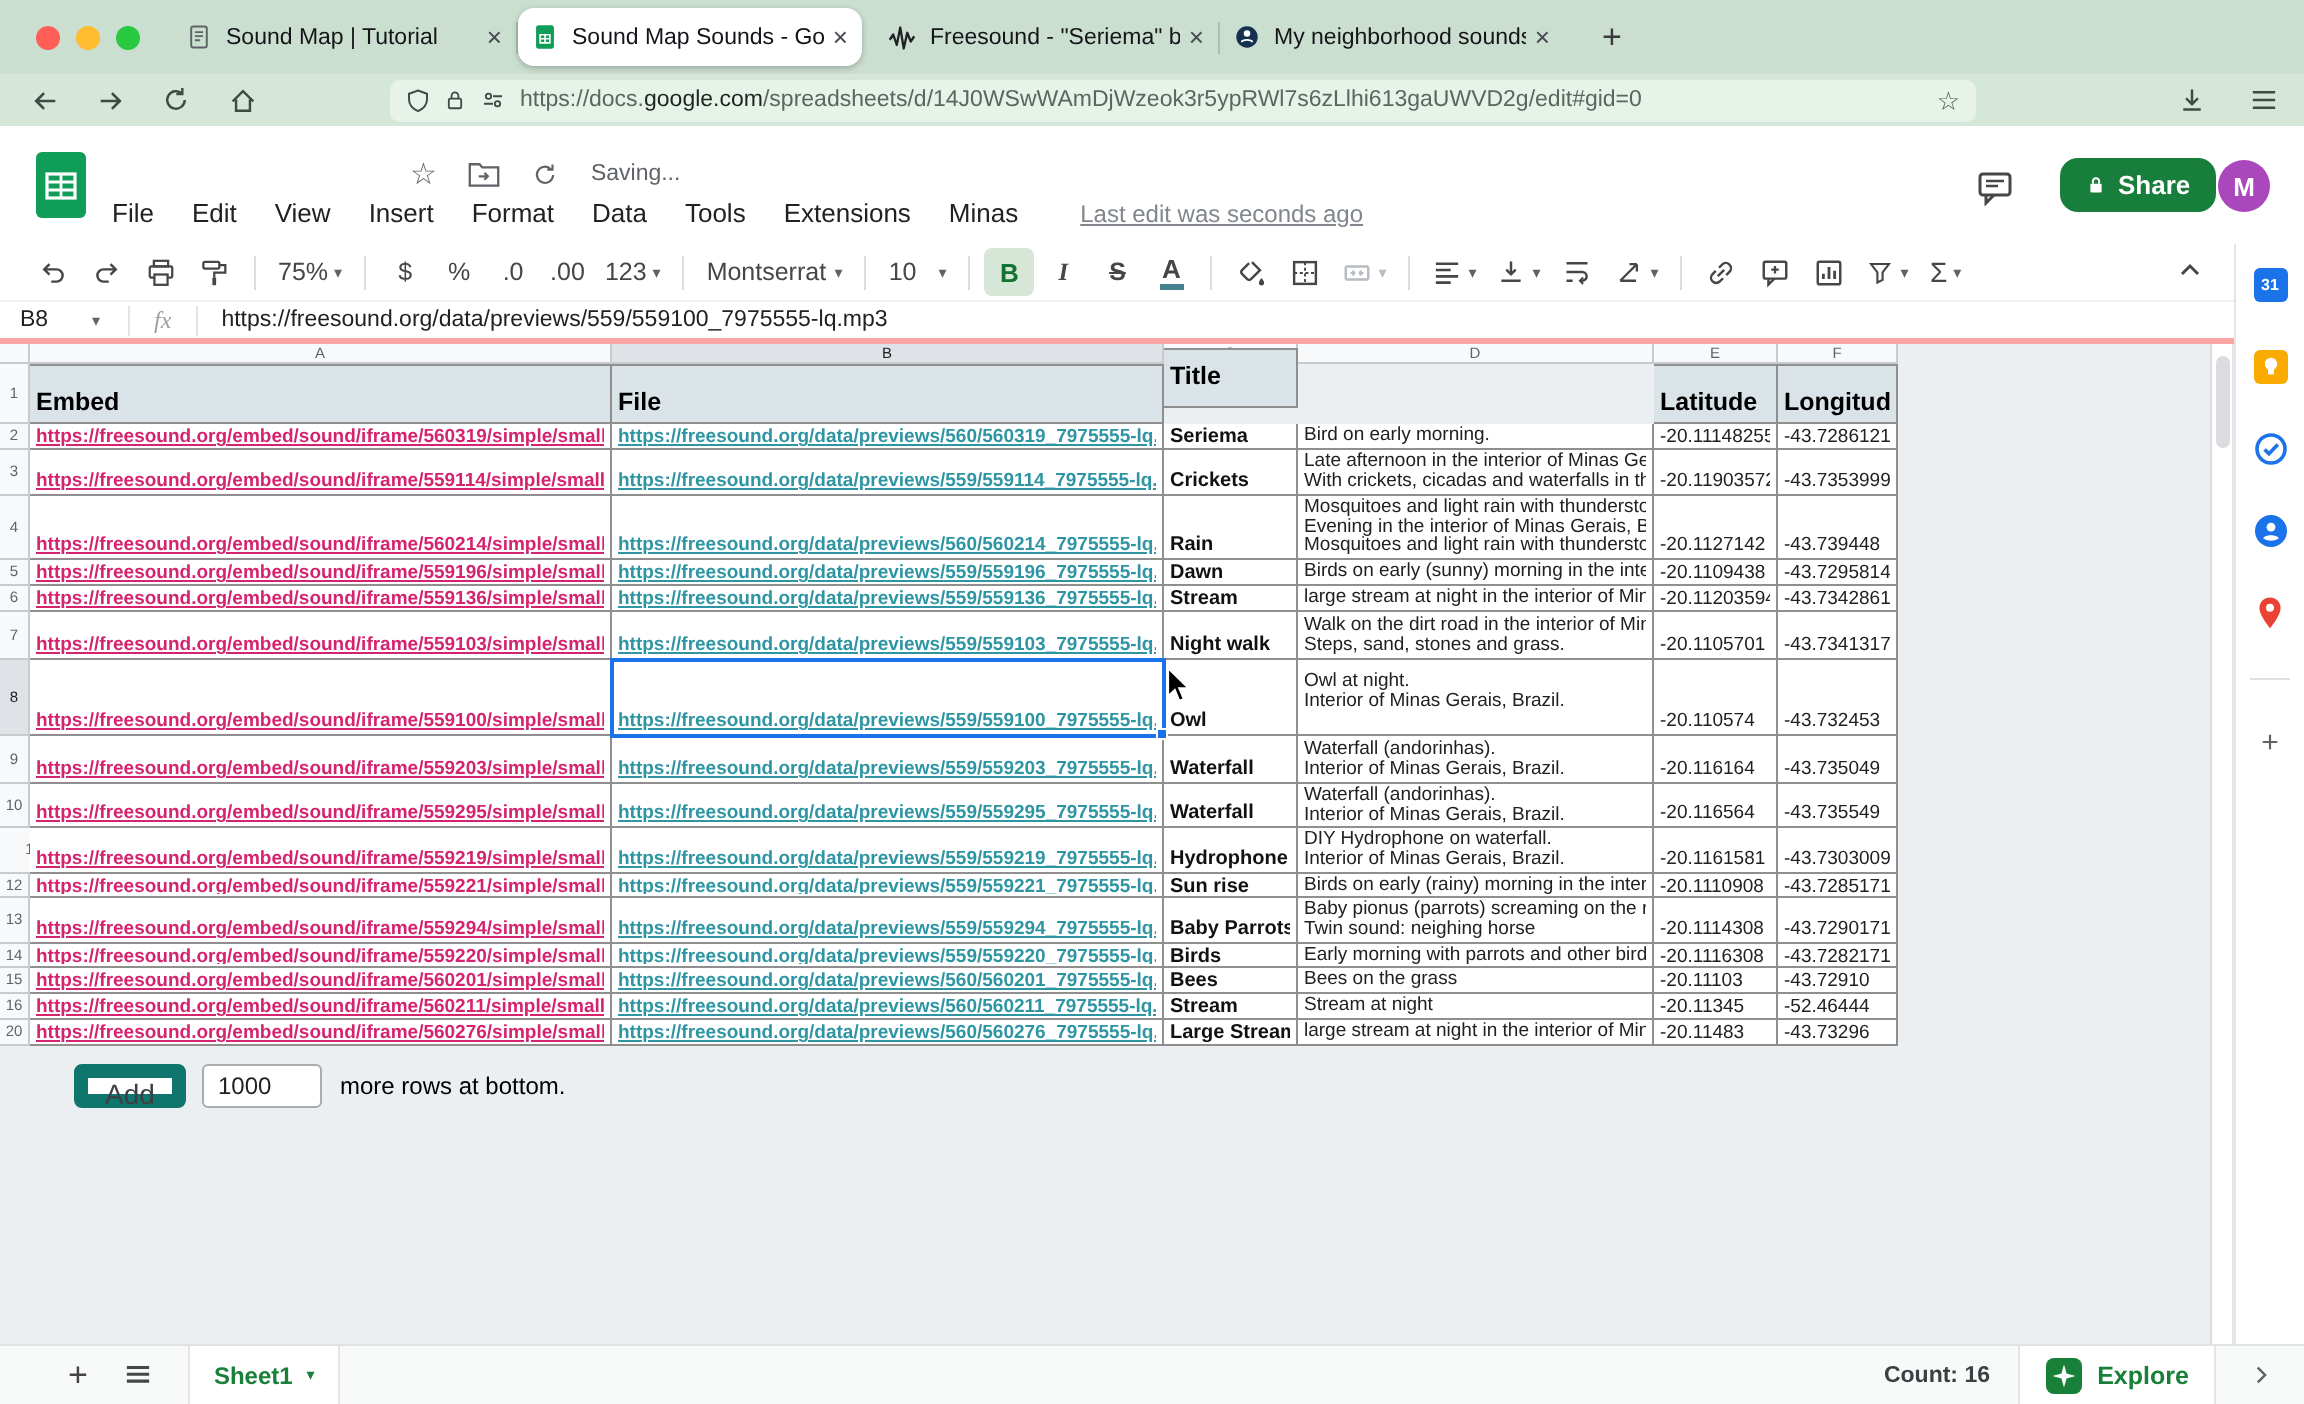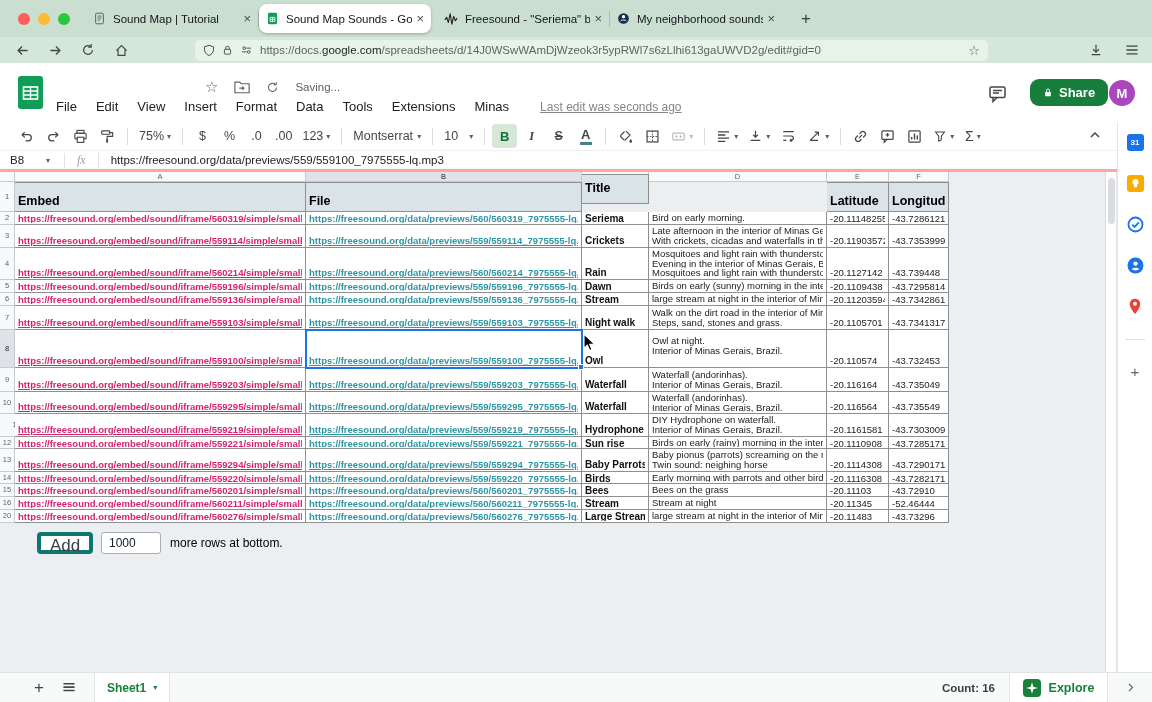--- a/index.html
+++ b/index.html
@@ -79,21 +79,21 @@
   .c-embed .lnk{color:var(--embed-link,#d5246f)}
   .c-file .lnk{color:var(--file-link,#2e95a3)}
   .c-title span{font-size:10px;font-weight:bold;color:#111}
   .dl{font-size:9.5px;height:10px;line-height:10px;color:#202124}
   .c-num span{font-size:9.5px;color:#202124}
   .selbox{position:absolute;border:2px solid #1a73e8;pointer-events:none}
   .selhandle{position:absolute;width:6px;height:6px;background:#1a73e8;border:1px solid #fff}
 
   
   #addstrip{position:absolute;left:0;top:351px;width:949px;height:40px;display:flex;align-items:center}
-  #addbtn{margin-left:37px;width:56px;height:22px;background:#fff;border:4px solid #0f766e;border-radius:4px;font-size:17px;color:#3c4043;font-family:"Liberation Sans",sans-serif}
+  #addbtn{margin-left:37px;width:56px;height:22px;background:#fff;border:7px solid #0f766e;border-radius:4px;font-size:14px;color:#3c4043;font-family:"Liberation Sans",sans-serif}
   #addcount{margin-left:8px;width:60px;height:22px;border:1px solid #a8adb2;border-radius:3px;font-size:12px;color:#202124;padding-left:7px;font-family:"Liberation Sans",sans-serif;background:#fff}
   #addlabel{margin-left:9px;font-size:12px;color:#000000}
 
   
   #gutter{position:absolute;left:1105px;top:172px;width:12px;height:500px;background:#fff;border-left:1px solid #dadce0;border-right:1px solid #e3e5e6}
   #thumb{position:absolute;left:2px;top:6px;width:7px;height:46px;background:#dadce0;border-radius:4px}
   #sidepanel{position:absolute;left:1117px;top:122px;width:35px;height:550px;background:#fff;display:flex;flex-direction:column;align-items:center;padding-top:12px;gap:24px}
   .cal{width:17px;height:17px;background:#1a73e8;border-radius:3px;color:#fff;font-size:8px;font-weight:bold;display:flex;align-items:center;justify-content:center}
   .pdiv{width:20px;height:1px;background:#e0e0e0}
   .plus{font-size:15px;color:#5f6368;line-height:1}

